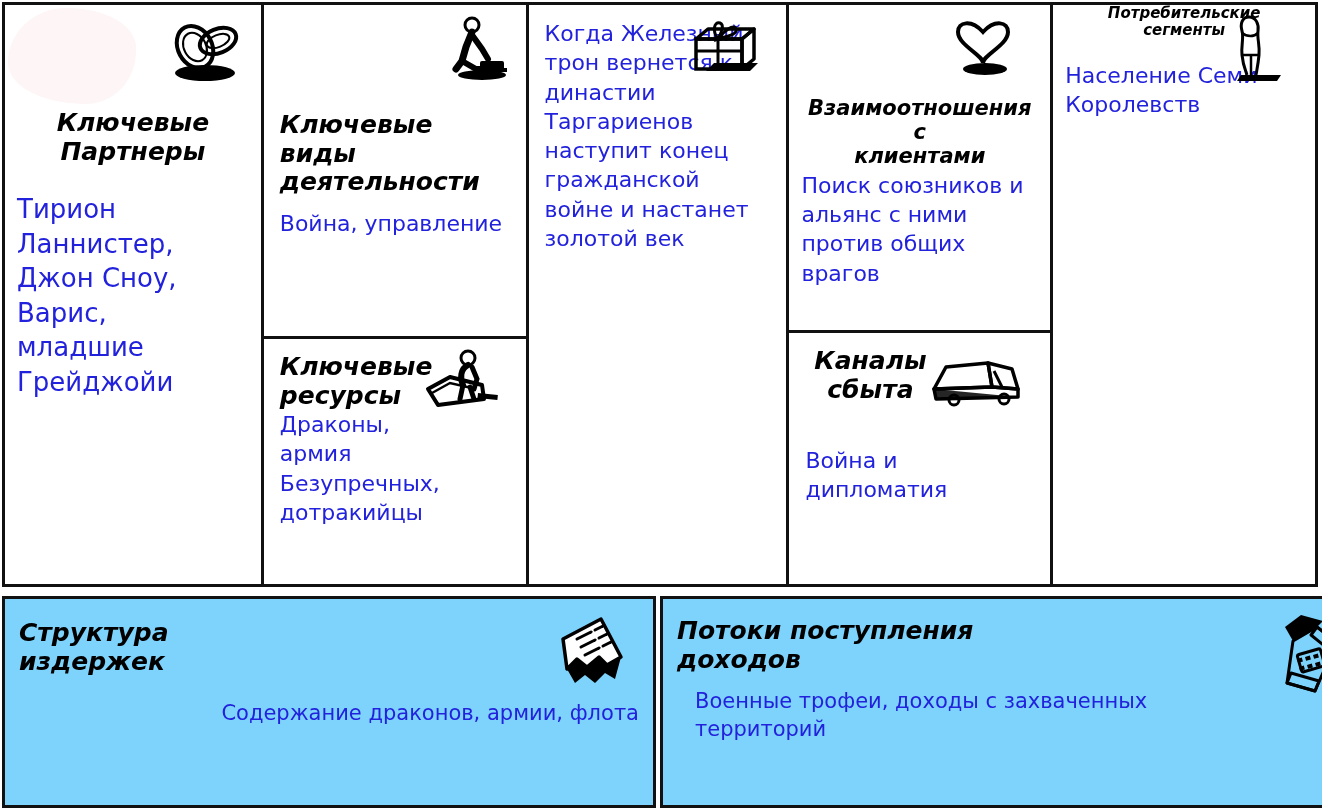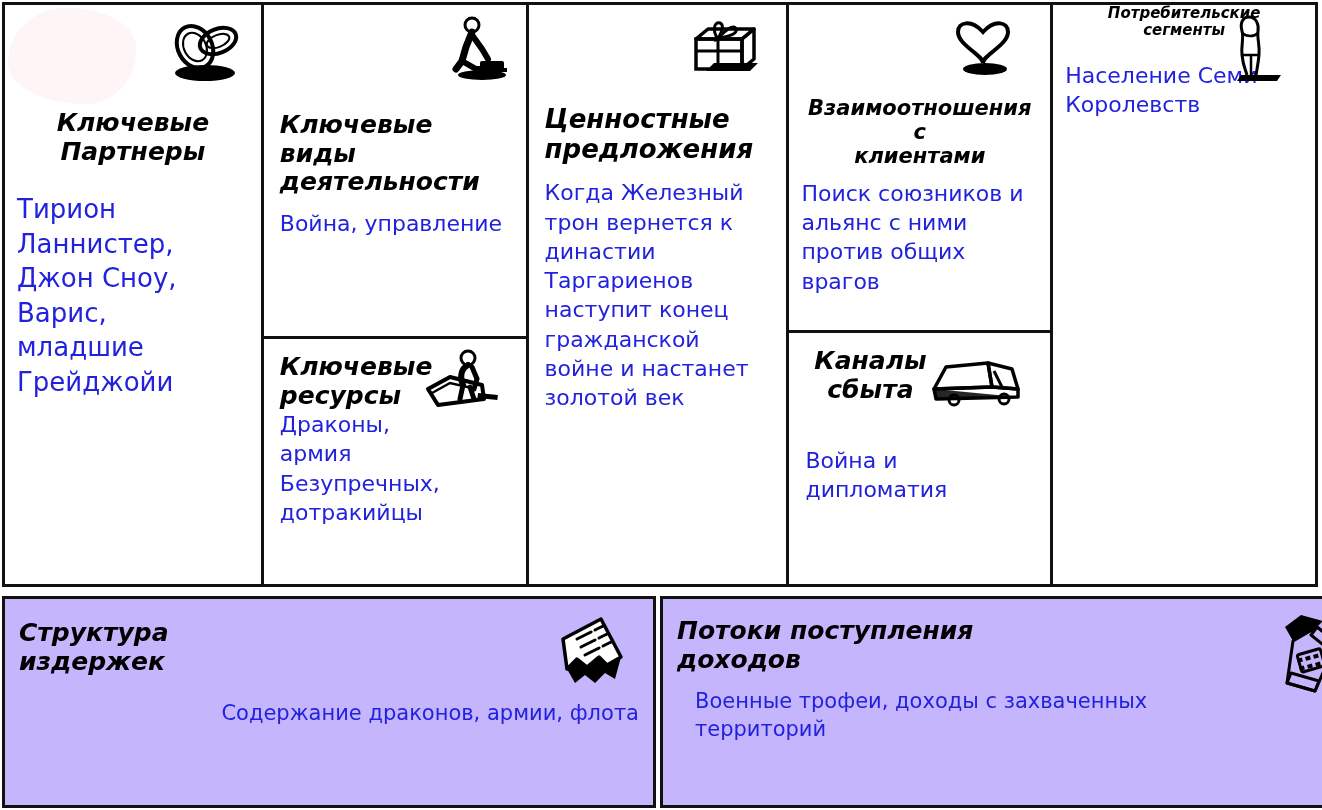--- a/index.html
+++ b/index.html
@@ -74,21 +74,21 @@
   .col-value      .cell-value      { flex: 1; }
   .col-segments   .cell-segments   { flex: 1; }
 
   
   .bottom-box {
     position: absolute;
     top: 596px;
     height: 212px;
     border: 3px solid #111111;
     box-sizing: border-box;
-    background: #c4b5fd;
+    background: #7dd3fc;
     padding: 0 14px;
     overflow: hidden;
   }
   .box-cost    { left: 2px;   width: 654px; }
   .box-revenue { left: 660px; width: 728px; }
 
   
   .hdr {
     font-family: "DejaVu Sans", sans-serif;
     font-weight: bold;
@@ -114,21 +114,21 @@
   .cell-activities .hdr { font-size: 25px; text-align: left;   margin-top: 106px; padding-left: 4px; }
   .cell-activities .body-txt { font-size: 22px; margin-top: 12px; padding-left: 4px; }
 
   .cell-resources  .hdr { font-size: 25px; text-align: left;   margin-top: 14px; padding-left: 4px; max-width: 170px; }
   .cell-resources  .body-txt { font-size: 22px; padding-left: 4px; }
 
   .cell-value      .hdr { font-size: 26px; text-align: left;   margin-top: 100px; padding-left: 4px; }
   .cell-value      .body-txt { font-size: 22px; margin-top: 14px; padding-left: 4px; }
 
   .cell-relations  .hdr { font-size: 21px; text-align: center; margin-top: 92px; }
-  .cell-relations  .body-txt { font-size: 22px; margin-top: 10px; }
+  .cell-relations  .body-txt { font-size: 22px; margin-top: 2px; }
 
   .cell-channels   .hdr { font-size: 25px; text-align: center;   margin-top: 14px; padding-left: 4px; max-width: 130px; }
   .cell-channels   .body-txt { font-size: 22px; margin-top: 42px; padding-left: 4px; }
 
   .cell-segments   .hdr { font-size: 15px; text-align: center; }
   .cell-segments   .body-txt { font-size: 22px; margin-top: 22px; }
 
   .box-cost    .hdr { font-size: 25px; text-align: left; margin-top: 20px; max-width: 300px; }
   .box-cost    .body-txt { font-size: 21px; margin-top: 24px; text-align: right; }
 
@@ -228,22 +228,20 @@
             <path d="M18 58 L62 58 L70 50 L26 50 Z" fill="#000"></path>
             <rect x="8" y="26" width="46" height="30" fill="none" stroke="#000" stroke-width="3.5"></rect>
             <path d="M8 26 L20 16 L66 16 L54 26 Z" fill="none" stroke="#000" stroke-width="3.5" stroke-linejoin="round"></path>
             <path d="M54 26 L66 16 L66 46 L54 56 Z" fill="none" stroke="#000" stroke-width="3.5" stroke-linejoin="round"></path>
             <line x1="30" y1="26" x2="30" y2="56" stroke="#000" stroke-width="3"></line>
             <line x1="8" y1="38" x2="54" y2="38" stroke="#000" stroke-width="3"></line>
             <path d="M30 26 C24 18 26 8 32 10 C37 12 33 20 30 26 Z" fill="none" stroke="#000" stroke-width="3"></path>
             <path d="M30 26 C36 18 46 10 48 16 C50 22 38 23 30 26 Z" fill="none" stroke="#000" stroke-width="3"></path>
           </svg>
         </span>
-        <p class="hdr">Ценностные
-предложения</p>
         <p class="body-txt">Когда Железный
 трон вернется к
 династии
 Таргариенов
 наступит конец
 гражданской
 войне и настанет
 золотой век</p>
       </div>
     </div>

